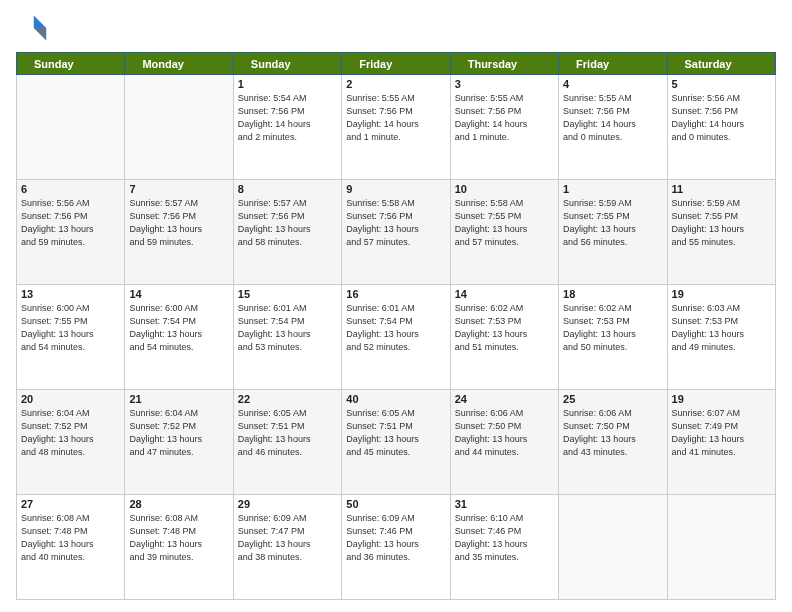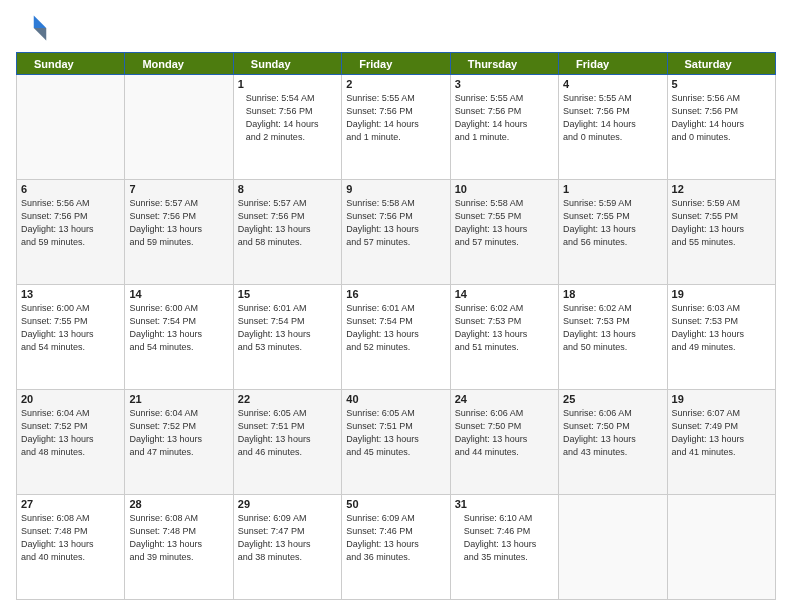--- a/index.html
+++ b/index.html
@@ -132,21 +132,21 @@
         <th>Friday</th>
         <th>Saturday</th>
       </tr>
     </thead>
     <tbody id="calendar-body">
     <tr>
           <td class="empty"></td>
           <td class="empty"></td>
           <td>
             <span class="day-number">1</span>
-            <div class="day-info" style="white-space: pre-line; margin-left: 8px;">Sunrise: 5:54 AM
+            <div class="day-info" style="white-space: pre-line;">Sunrise: 5:54 AM
 Sunset: 7:56 PM
 Daylight: 14 hours
 and 2 minutes.</div>
           </td>
           <td>
             <span class="day-number">2</span>
             <div class="day-info" style="white-space: pre-line;">Sunrise: 5:55 AM
 Sunset: 7:56 PM
 Daylight: 14 hours
 and 1 minute.</div>
@@ -210,21 +210,21 @@
 and 57 minutes.</div>
           </td>
           <td>
             <span class="day-number">1</span>
             <div class="day-info" style="white-space: pre-line;">Sunrise: 5:59 AM
 Sunset: 7:55 PM
 Daylight: 13 hours
 and 56 minutes.</div>
           </td>
           <td>
-            <span class="day-number">12</span>
+            <span class="day-number">11</span>
             <div class="day-info" style="white-space: pre-line;">Sunrise: 5:59 AM
 Sunset: 7:55 PM
 Daylight: 13 hours
 and 55 minutes.</div>
           </td>
         </tr>
         <tr>
           <td>
             <span class="day-number">13</span>
             <div class="day-info" style="white-space: pre-line;">Sunrise: 6:00 AM
@@ -350,21 +350,21 @@
           </td>
           <td>
             <span class="day-number">50</span>
             <div class="day-info" style="white-space: pre-line;">Sunrise: 6:09 AM
 Sunset: 7:46 PM
 Daylight: 13 hours
 and 36 minutes.</div>
           </td>
           <td>
             <span class="day-number">31</span>
-            <div class="day-info" style="white-space: pre-line; margin-left: 9px;">Sunrise: 6:10 AM
+            <div class="day-info" style="white-space: pre-line;">Sunrise: 6:10 AM
 Sunset: 7:46 PM
 Daylight: 13 hours
 and 35 minutes.</div>
           </td>
           <td class="empty"></td>
           <td class="empty"></td>
         </tr>
       </tbody>
   </table>
 </div>

